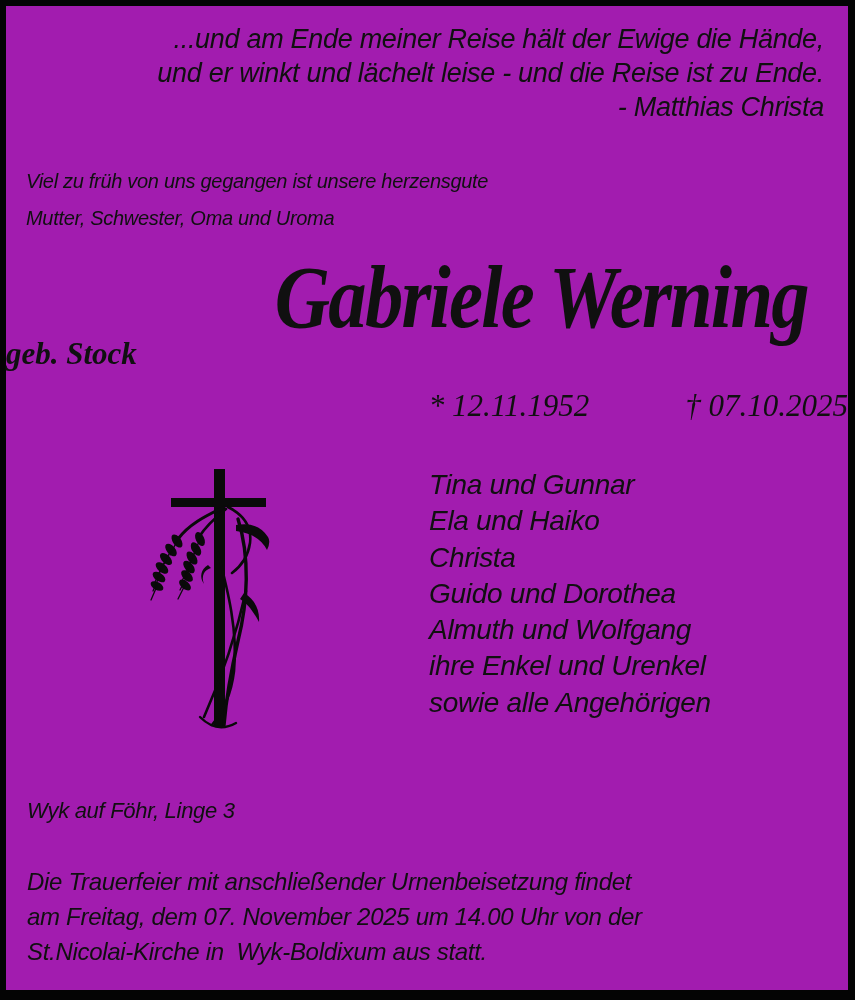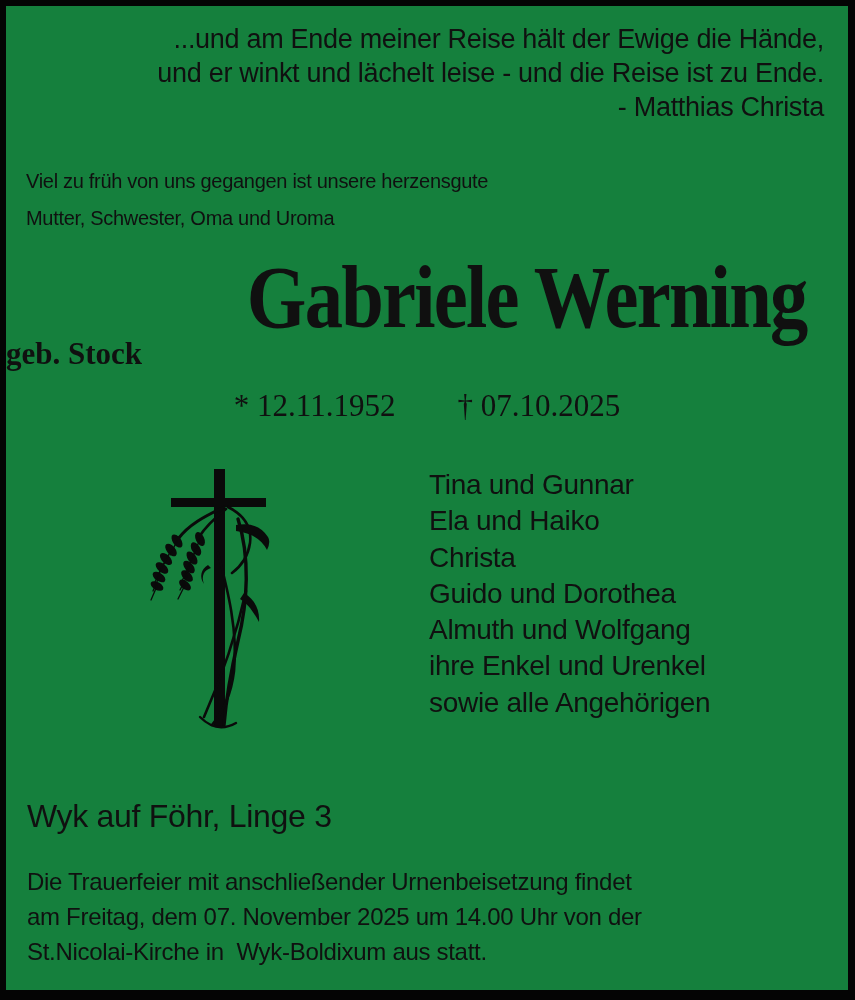--- a/index.html
+++ b/index.html
@@ -3,26 +3,27 @@
 <meta charset="utf-8">
 <style>
   html, body { margin: 0; padding: 0; background: #fff; }
   body { width: 855px; height: 1000px; overflow: hidden; }
 
   .notice {
     position: relative;
     width: 855px;
     height: 1000px;
     box-sizing: border-box;
-    background: #15803d;
+    background: #a21caf;
     border-style: solid;
     border-color: #040404;
     border-width: 6px 7px 10px 6px;
     font-family: "Liberation Sans", sans-serif;
     color: #101010;
+    font-style: italic;
   }
 
   .abs { position: absolute; }
 
   .textline { display: block; white-space: pre-wrap; }
 
   
   .quote {
     top: 16px;
     right: 24px;
@@ -70,22 +71,22 @@
     font-family: "Liberation Serif", serif;
     font-weight: bold;
     font-size: 31px;
   }
 
   .dates-row {
     top: 382px;
     left: 0;
     right: 0;
     display: flex;
-    justify-content: center;
-    gap: 62px;
+    justify-content: flex-end;
+    gap: 96px;
     font-family: "Liberation Serif", serif;
     font-size: 31px;
   }
 
   
   .artwork {
     top: 455px;
     left: 140px;
     width: 170px;
     height: 290px;
@@ -101,21 +102,21 @@
     left: 423px;
     font-size: 28px;
     line-height: 36.3px;
     letter-spacing: -0.3px;
   }
 
   
   .address {
     top: 792px;
     left: 21px;
-    font-size: 32px;
+    font-size: 22px;
     letter-spacing: -0.3px;
   }
 
   
   .funeral {
     top: 858px;
     left: 21px;
     right: 30px;
     font-size: 24px;
     line-height: 35px;

